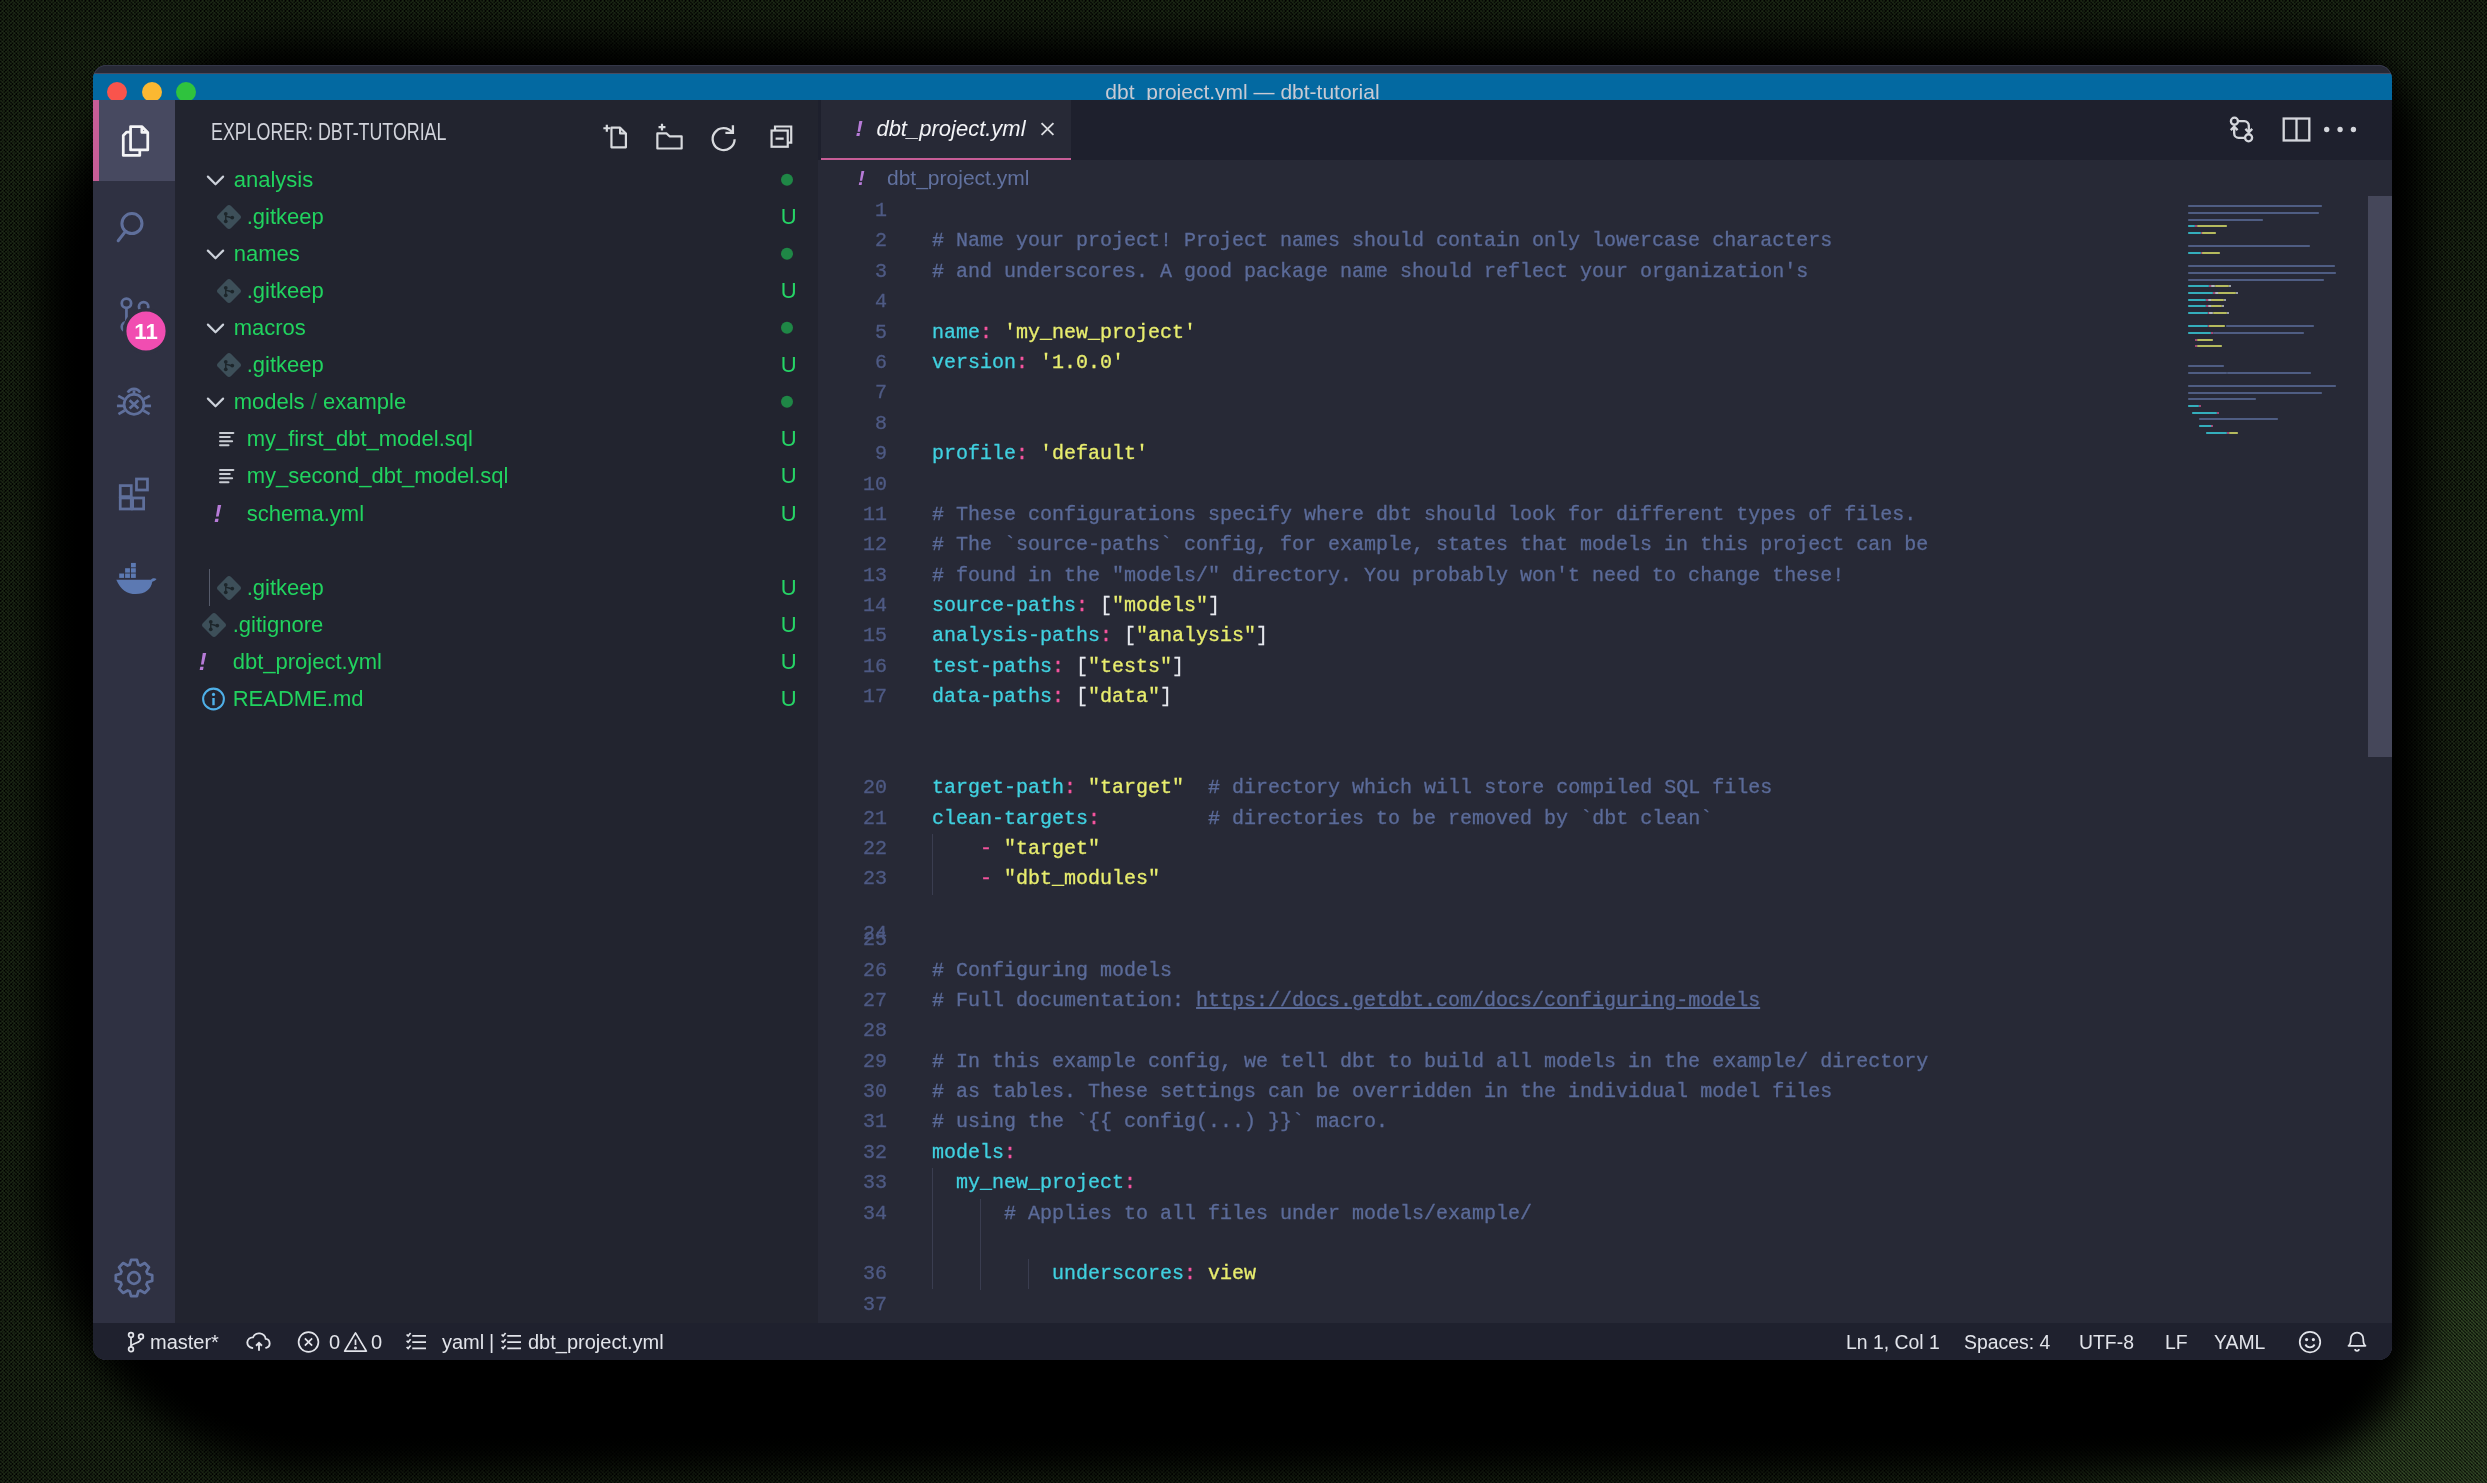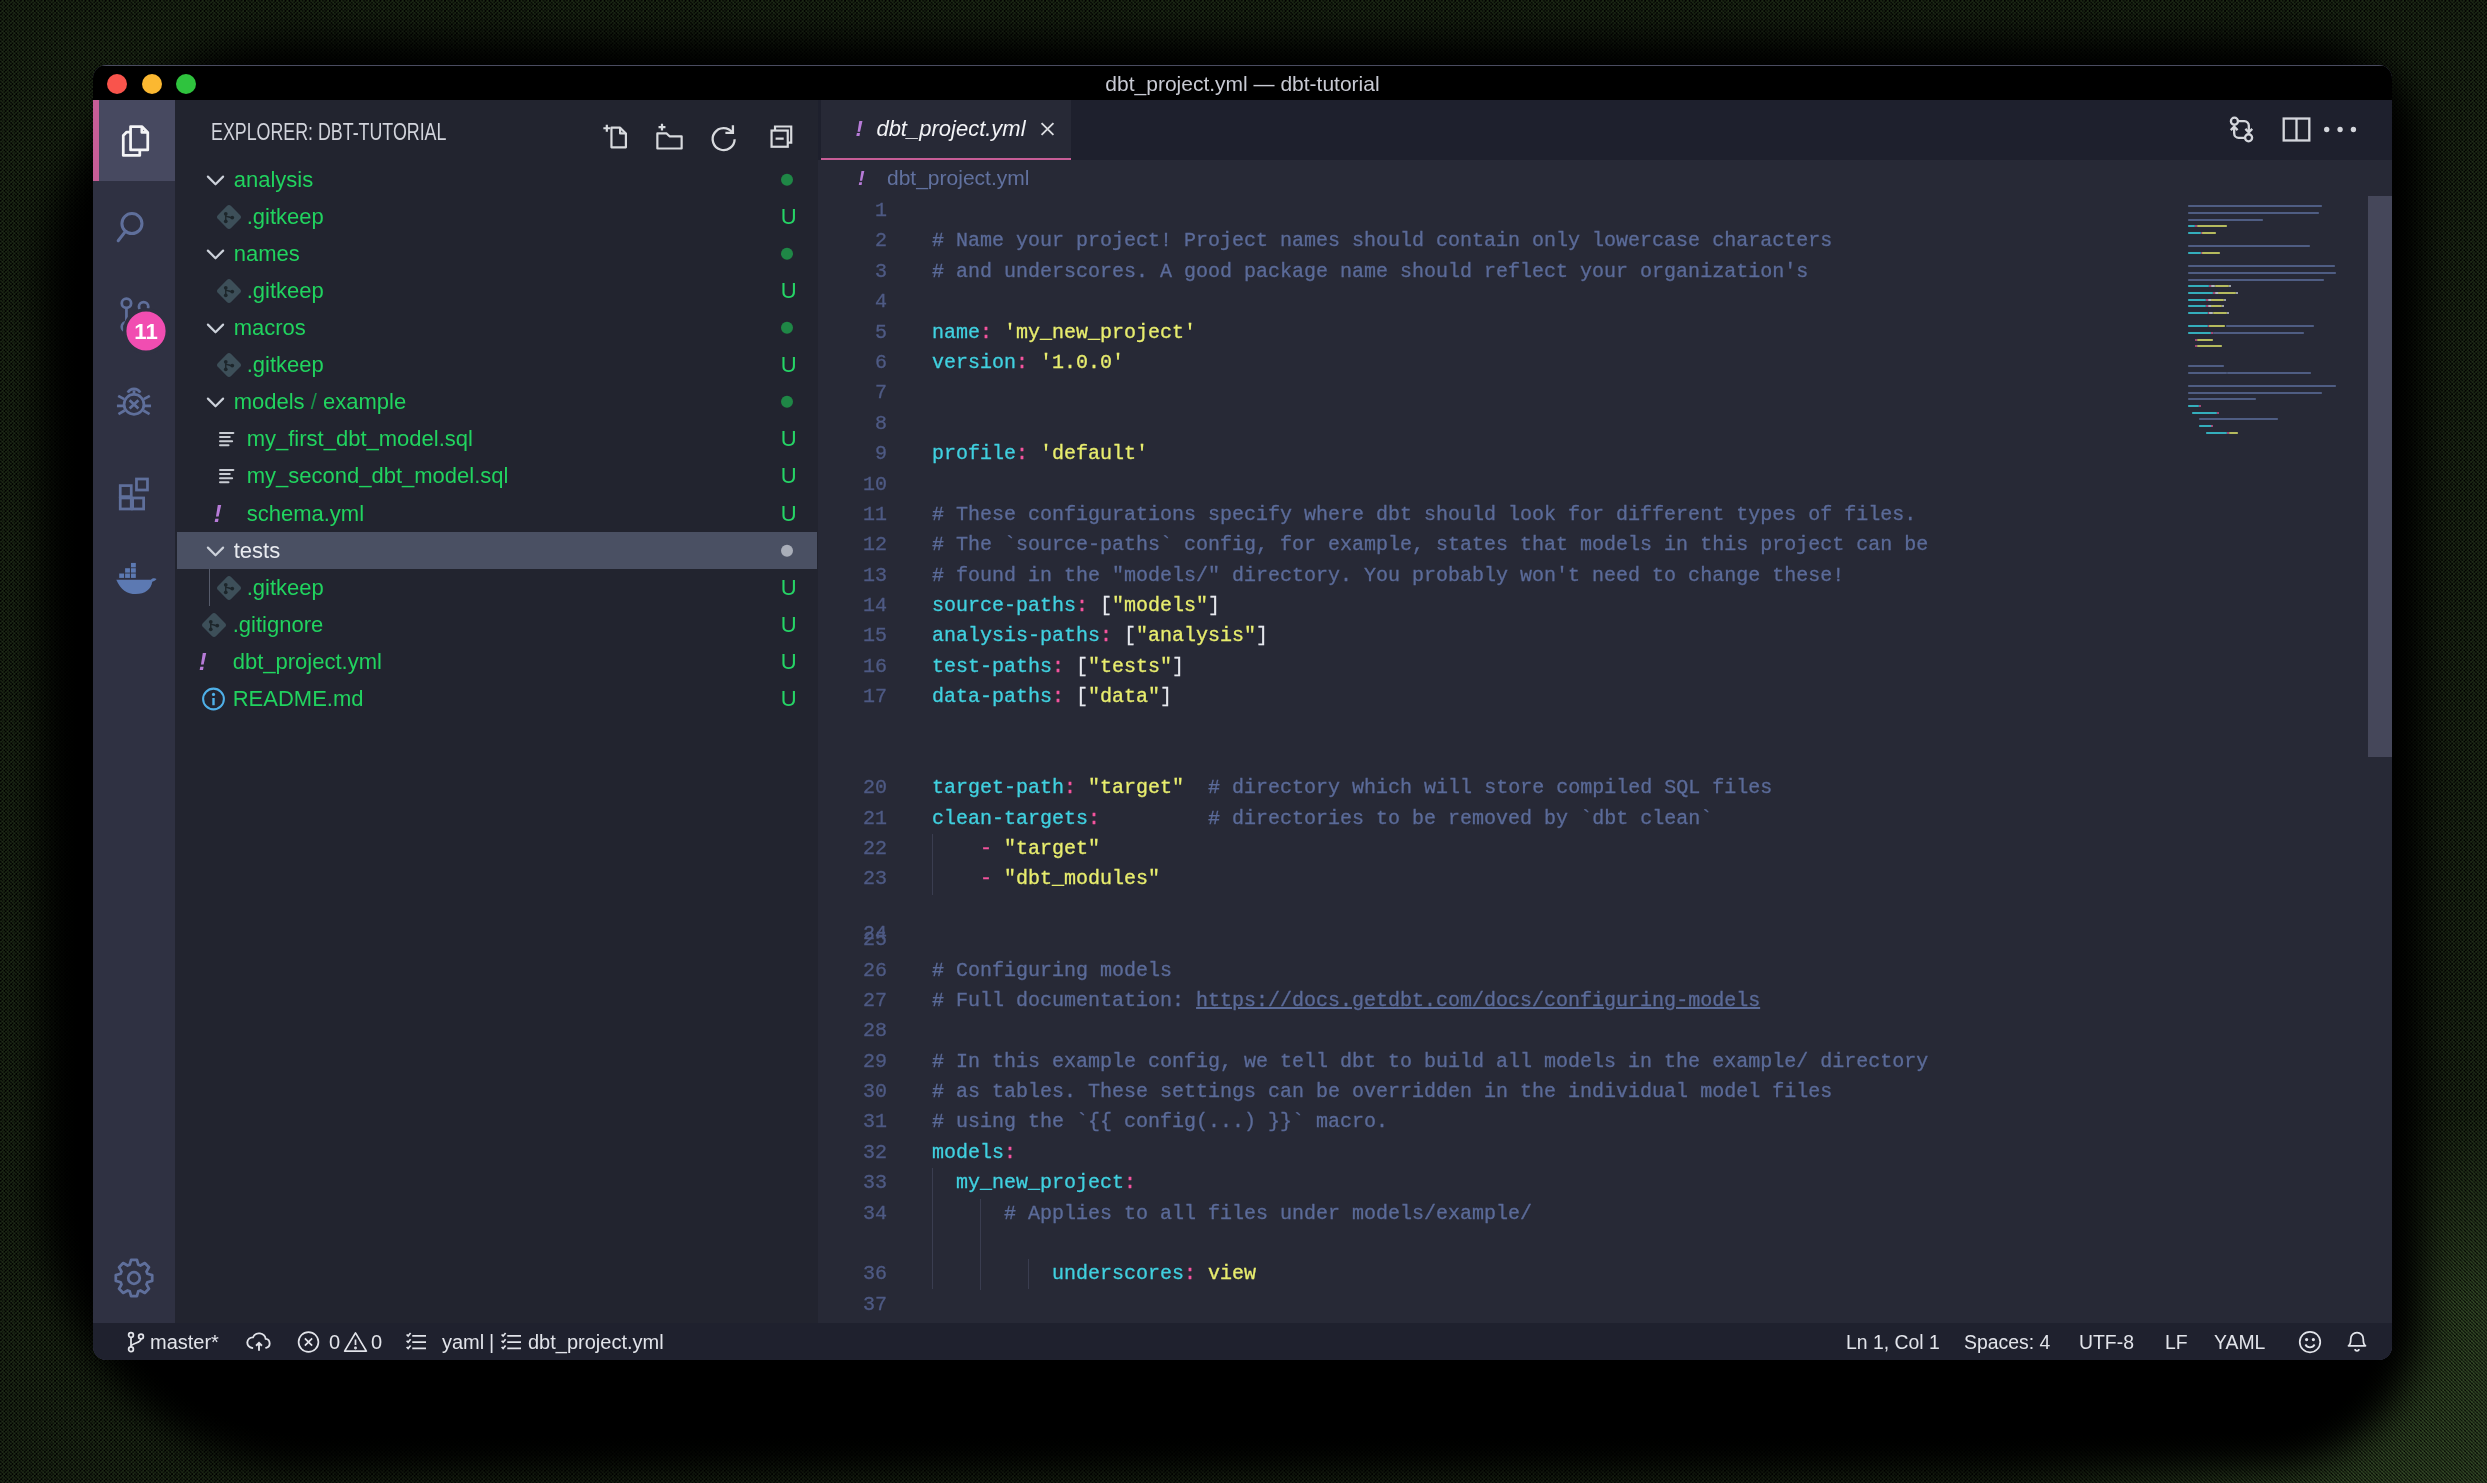--- a/index.html
+++ b/index.html
@@ -4,21 +4,21 @@
 html,body{width:2487px;height:1484px;background:#000;overflow:hidden}
 body{font-family:"Liberation Sans",sans-serif;position:relative}
 .wall{position:absolute;left:0;top:0;width:2487px;height:1484px;background:
   repeating-conic-gradient(rgba(74,106,56,.30) 0% 25%, transparent 0% 50%) 0 0/3.4px 3.4px,
   repeating-conic-gradient(rgba(74,106,56,.20) 0% 25%, transparent 0% 50%) 0.8px 2.5px/5px 5px,#000}
 .wallbr{position:absolute;right:0;bottom:0;width:472px;height:371px;background:
   repeating-conic-gradient(rgba(104,150,78,.34) 0% 25%, transparent 0% 50%) 0 0/3.4px 3.4px;
   -webkit-mask-image:radial-gradient(ellipse at 100% 100%, #000 35%, transparent 72%);mask-image:radial-gradient(ellipse at 100% 100%, #000 35%, transparent 72%)}
 .shadow{position:absolute;left:42px;top:38px;width:2382px;height:1433px;background:#000;border-radius:253px 118px 160px 278px;filter:blur(18.5px)}
 .win{position:absolute;z-index:2;left:93px;top:65px;width:2299px;height:1295px;border-radius:13.5px;overflow:hidden;background:#272936;box-shadow:0 0 0 0.8px #3a3c50 inset}
-.titlebar{position:absolute;left:0;top:0;width:100%;height:35px;background:#000000;border-top:0.8px solid #4a4c60}
+.titlebar{position:absolute;left:0;top:8px;width:100%;height:35px;background:#0369a1;border-top:0.8px solid #4a4c60}
 .tl{position:absolute;top:7.6px;width:20px;height:20px;border-radius:50%}
 .wtitle{position:absolute;left:0;top:0;width:100%;height:35px;line-height:35px;text-align:center;color:#c8cad3;font-size:21px}
 .main{position:absolute;left:0;top:35px;width:100%;height:1223px}
 .act{position:absolute;left:0;top:0;width:82px;height:100%;background:#2f3142}
 .actsel{position:absolute;left:0;top:0;width:82px;height:81px;background:#474960}
 .actpink{position:absolute;left:0;top:0;width:5.9px;height:81px;background:#c75d97}
 .aicon{position:absolute;left:0;width:82px;text-align:center}
 .side{position:absolute;left:82px;top:0;width:643px;height:100%;background:#22242f}
 .shead{position:absolute;left:36px;top:19.4px;color:#d2d4dc;font-size:23px;transform:scaleX(.775);transform-origin:0 0;white-space:nowrap}
 .hic{position:absolute;top:18.5px}
@@ -284,29 +284,20 @@
           </span>
           <span class="lbl g" style="left:70px">my_second_dbt_model.sql</span>
           <span class="uu">U</span>
         </div>
 <div class="row" style="top:395px">
           <span class="ic" style="left:37px">
             <span class="bang">!</span>
           </span>
           <span class="lbl g" style="left:70px">schema.yml</span>
           <span class="uu">U</span>
-        </div>
-<div class="row sel" style="top:432px">
-          <span class="ic" style="left:25px">
-            <svg class="chev" width="27" height="27" viewBox="0 0 16 16">
-              <path d="M3.5 6l4.5 4.5L12.5 6" fill="none" stroke="#ccd1da" stroke-width="1.3" stroke-linecap="round" stroke-linejoin="round"></path>
-            </svg>
-          </span>
-          <span class="lbl w8" style="left:57px">tests</span>
-          <span class="dot" style="background:#a9aeb9"></span>
         </div>
 <div class="row" style="top:469px">
           <span class="ic" style="left:37px">
             <svg width="30" height="30" viewBox="0 0 24 24">
               <rect x="4.6" y="4.6" width="14.8" height="14.8" rx="2.4" transform="rotate(45 12 12)" fill="#3d4f59"></rect>
               <g stroke="#1d262b" fill="#1d262b">
                 <circle cx="9.4" cy="9.4" r="1.5" stroke="none"></circle>
                 <circle cx="14.6" cy="12.4" r="1.5" stroke="none"></circle>
                 <circle cx="9.4" cy="15.4" r="1.5" stroke="none"></circle>
                 <path d="M9.4 10.6v4" stroke-width="1.1" fill="none"></path>

